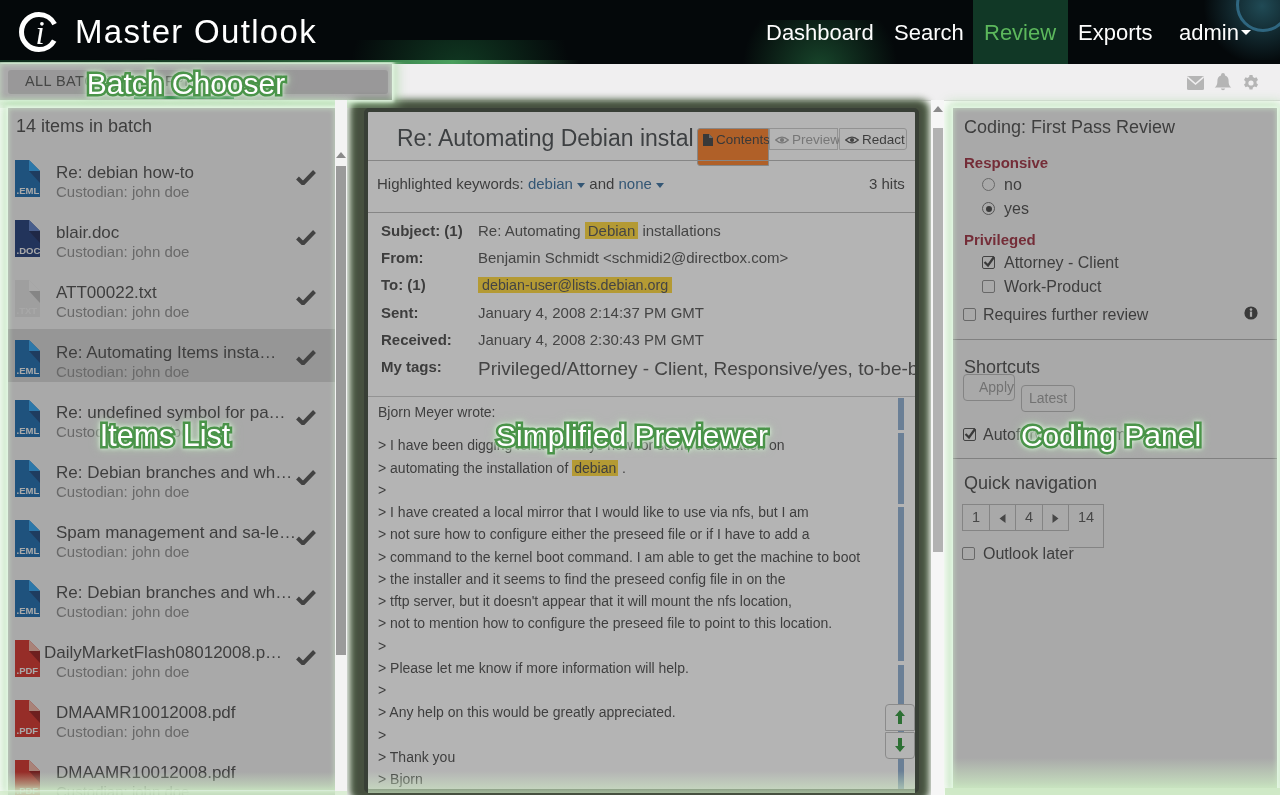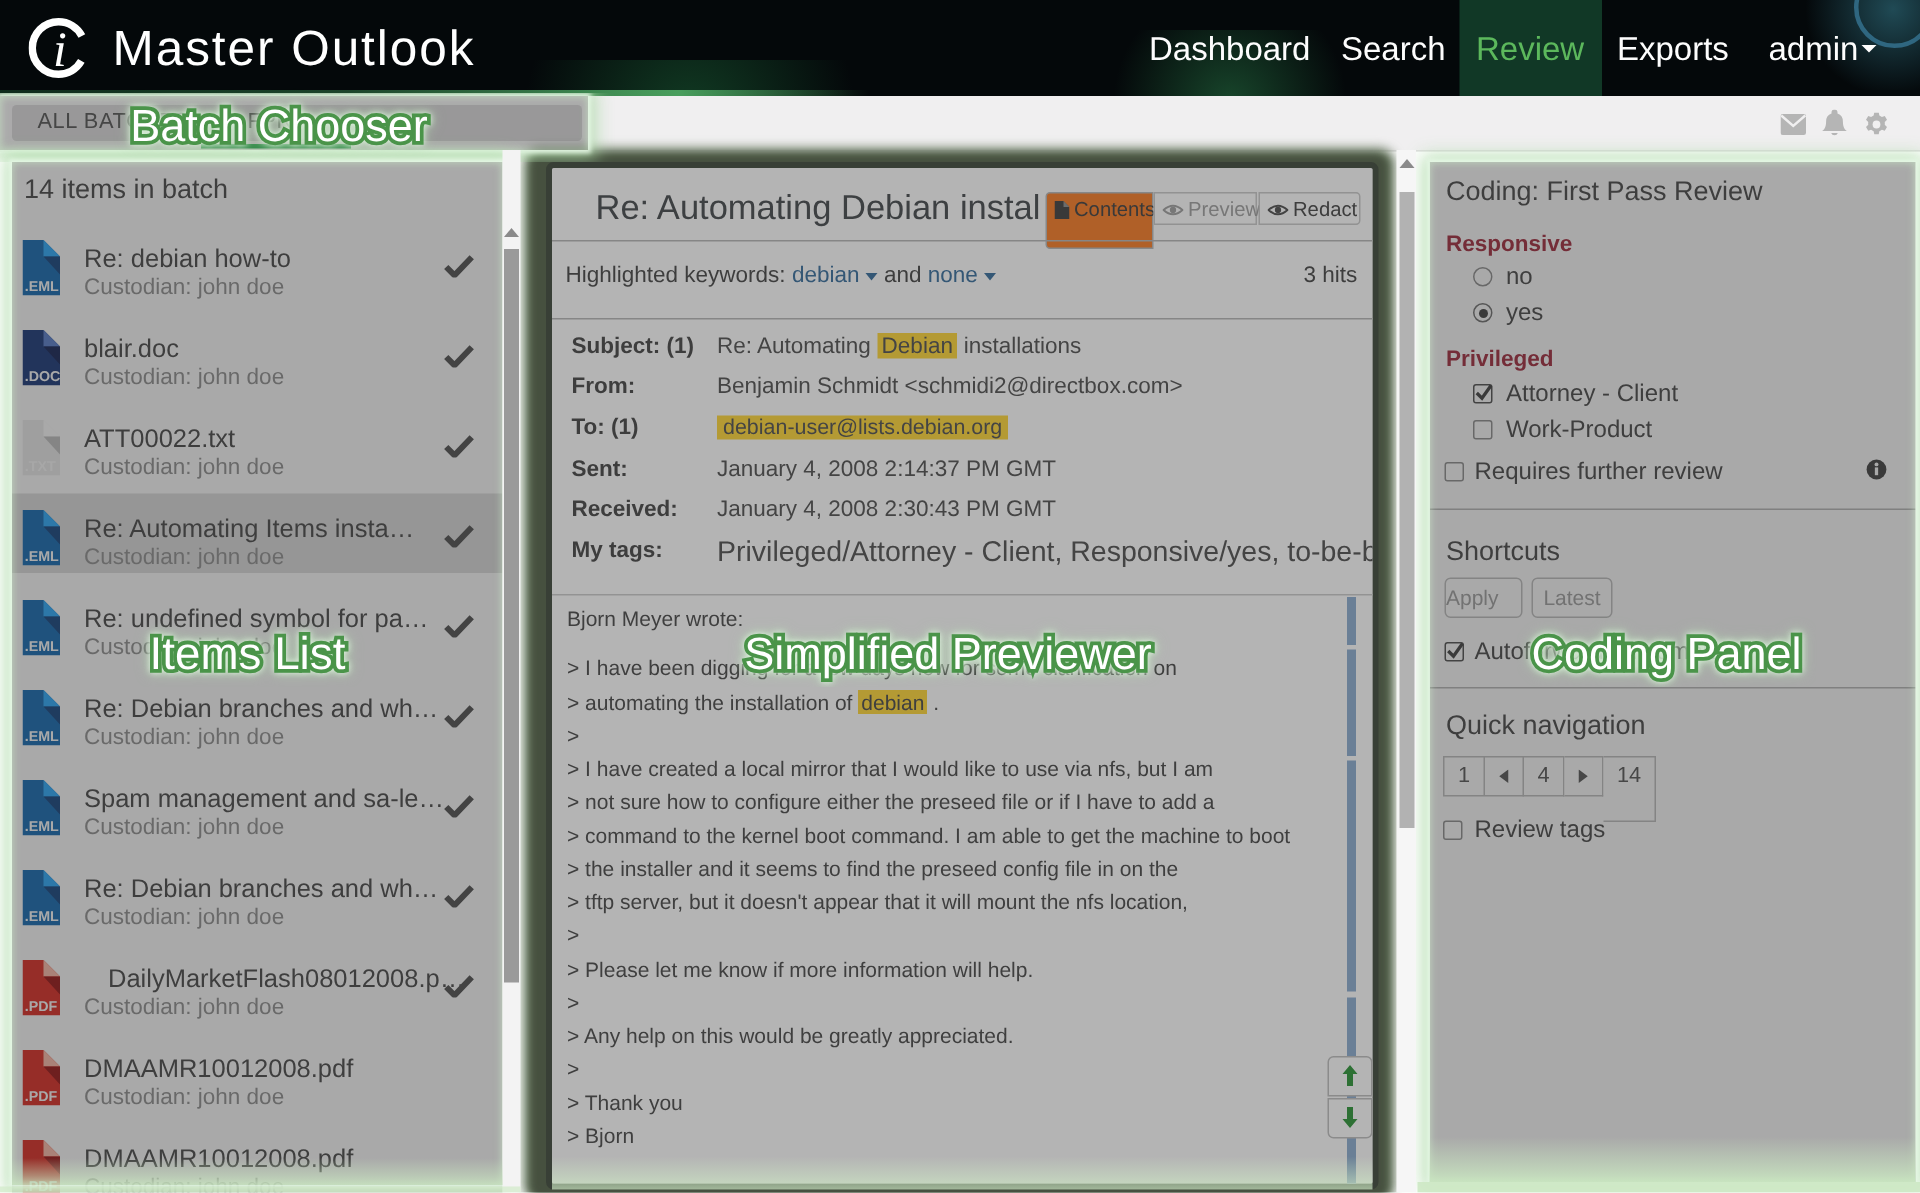--- a/index.html
+++ b/index.html
@@ -146,21 +146,21 @@
       <div class="abs" style="left:48px;top:503px;font-size:15px;color:#8a8a8a;">Custodian: john doe</div>
       <svg class="abs" style="left:288px;top:490px" width="20" height="15" viewBox="0 0 20 15">
         <path d="M1.5 8 L7 13.5 L18.5 1.5" fill="none" stroke="#444" stroke-width="4"></path>
       </svg>
       <svg class="abs" style="left:7px;top:540px" width="25" height="37" viewBox="0 0 25 37">
    <path d="M0 0 H14 L25 11 V37 H0 Z" fill="#dc1a11"></path>
    <path d="M14 0 V11 H25 Z" fill="#ffb7a5"></path>
    <path d="M14 11 H25 V23 Z" fill="#920000"></path>
    <text x="1.5" y="34" font-size="9.5" font-weight="bold" fill="#fff" font-family="Liberation Sans">.PDF</text>
       </svg>
-      <div class="abs" style="left:64px;top:543px;font-size:17px;color:#3a3a3a;white-space:nowrap;">DailyMarketFlash08012008.p…</div>
+      <div class="abs" style="left:36px;top:543px;font-size:17px;color:#3a3a3a;white-space:nowrap;">DailyMarketFlash08012008.p…</div>
       <div class="abs" style="left:48px;top:563px;font-size:15px;color:#8a8a8a;">Custodian: john doe</div>
       <svg class="abs" style="left:288px;top:550px" width="20" height="15" viewBox="0 0 20 15">
         <path d="M1.5 8 L7 13.5 L18.5 1.5" fill="none" stroke="#444" stroke-width="4"></path>
       </svg>
       <svg class="abs" style="left:7px;top:600px" width="25" height="37" viewBox="0 0 25 37">
    <path d="M0 0 H14 L25 11 V37 H0 Z" fill="#dc1a11"></path>
    <path d="M14 0 V11 H25 Z" fill="#ffb7a5"></path>
    <path d="M14 11 H25 V23 Z" fill="#920000"></path>
    <text x="1.5" y="34" font-size="9.5" font-weight="bold" fill="#fff" font-family="Liberation Sans">.PDF</text>
       </svg>
@@ -233,20 +233,21 @@
       <div>Bjorn Meyer wrote:</div>
       <div style="height:11px"></div>
       <div>&gt; I have been digging for a few days now for some clarification on</div>
       <div>&gt; automating the installation of <span style="background:#ffd42a;padding:0 2px;">debian</span> .</div>
       <div>&gt;</div>
       <div>&gt; I have created a local mirror that I would like to use via nfs, but I am</div>
       <div>&gt; not sure how to configure either the preseed file or if I have to add a</div>
       <div>&gt; command to the kernel boot command. I am able to get the machine to boot</div>
       <div>&gt; the installer and it seems to find the preseed config file in on the</div>
       <div>&gt; tftp server, but it doesn't appear that it will mount the nfs location,</div>
+      <div>&gt; not to mention how to configure the preseed file to point to this location.</div>
       <div>&gt;</div>
       <div>&gt; Please let me know if more information will help.</div>
       <div>&gt;</div>
       <div>&gt; Any help on this would be greatly appreciated.</div>
       <div>&gt;</div>
       <div>&gt; Thank you</div>
       <div>&gt; Bjorn</div>
     </div>
 
   <div class="abs" style="left:530px;top:286px;width:6px;height:399px;background:#84a7cd;"></div>
@@ -287,21 +288,21 @@
   <span class="abs" style="left:51px;top:170px;font-size:16px;color:#3a3a3a;">Work-Product</span>
   <div class="abs" style="left:10px;top:200px;width:13px;height:13px;border:1.5px solid #888;border-radius:2px;background:#fff;box-sizing:border-box;"></div>
   <span class="abs" style="left:30px;top:198px;font-size:16px;color:#3a3a3a;">Requires further review</span>
   <svg class="abs" style="left:291px;top:198px;" width="14" height="14" viewBox="0 0 14 14">
       <circle cx="7" cy="7" r="6.6" fill="#333"></circle>
       <rect x="5.9" y="5.6" width="2.2" height="5.2" fill="#fff"></rect>
       <circle cx="7" cy="3.6" r="1.3" fill="#fff"></circle>
     </svg>
   <div class="abs" style="left:0;top:231px;width:324px;height:1px;background:#b3b3b3;"></div>
   <div class="abs" style="left:11px;top:249px;font-size:18px;color:#3a3a3a;">Shortcuts</div>
-  <div class="abs" style="left:10px;top:277px;width:52px;height:27px;background:#fff;border:1px solid #bbb;border-radius:4px;box-sizing:border-box;text-align:left;line-height:25px;font-size:14px;color:#9a9a9a;">Apply</div>
+  <div class="abs" style="left:10px;top:266px;width:52px;height:27px;background:#fff;border:1px solid #bbb;border-radius:4px;box-sizing:border-box;text-align:right;line-height:25px;font-size:14px;color:#9a9a9a;">Apply</div>
   <div class="abs" style="left:68px;top:277px;width:54px;height:27px;background:#fff;border:1px solid #bbb;border-radius:4px;box-sizing:border-box;text-align:center;line-height:25px;font-size:14px;color:#9a9a9a;">Latest</div>
   <div class="abs" style="left:10px;top:320px;width:13px;height:13px;border:1.5px solid #444;border-radius:2px;background:#fff;box-sizing:border-box;">
     <svg class="abs" style="left:0px;top:-2px;overflow:visible;" width="12" height="12" viewBox="0 0 12 12">
         <path d="M1.5 7 L5 10.5 L11 2" fill="none" stroke="#333" stroke-width="2.2"></path>
       </svg>
   </div>
   <span class="abs" style="left:30px;top:318px;font-size:16px;color:#3a3a3a;">Autoforward on complete</span>
   <div class="abs" style="left:0;top:350px;width:324px;height:1px;background:#b3b3b3;"></div>
   <div class="abs" style="left:11px;top:365px;font-size:18px;color:#3a3a3a;">Quick navigation</div>
   <div id="pager">
@@ -309,21 +310,21 @@
       <div class="abs" style="left:37px;top:396px;width:26px;height:27px;border:1px solid #bbb;border-left:0px solid #bbb;background:#fff;box-sizing:border-box;text-align:center;line-height:24px;font-size:14.5px;color:#4a4a4a;"><svg width="7" height="9" viewBox="0 0 7 9" style="vertical-align:middle">
           <path d="M6.5 0 V9 L0.5 4.5 Z" fill="#4a4a4a"></path>
         </svg></div>
       <div class="abs" style="left:63px;top:396px;width:27px;height:27px;border:1px solid #bbb;border-left:0px solid #bbb;background:#fff;box-sizing:border-box;text-align:center;line-height:24px;font-size:14.5px;color:#4a4a4a;">4</div>
       <div class="abs" style="left:90px;top:396px;width:26px;height:27px;border:1px solid #bbb;border-left:0px solid #bbb;background:#fff;box-sizing:border-box;text-align:center;line-height:24px;font-size:14.5px;color:#4a4a4a;"><svg width="7" height="9" viewBox="0 0 7 9" style="vertical-align:middle">
           <path d="M0.5 0 V9 L6.5 4.5 Z" fill="#4a4a4a"></path>
         </svg></div>
       <div class="abs" style="left:116px;top:396px;width:35px;height:44px;border:1px solid #bbb;border-left:0px solid #bbb;background:#fff;box-sizing:border-box;text-align:center;line-height:24px;font-size:14.5px;color:#4a4a4a;">14</div>
     </div>
   <div class="abs" style="left:9px;top:439px;width:13px;height:13px;border:1.5px solid #888;border-radius:2px;background:#fff;box-sizing:border-box;"></div>
-  <span class="abs" style="left:30px;top:437px;font-size:16px;color:#3a3a3a;">Review tags</span>
+  <span class="abs" style="left:30px;top:437px;font-size:16px;color:#3a3a3a;">Outlook later</span>
 </div>
 
 <div class="abs veil" style="left:0;top:64px;width:392px;height:36px;background:rgba(68,68,68,.40);"></div>
 <div class="abs veil" style="left:8px;top:108px;width:327px;height:687px;background:rgba(68,68,68,.46);"></div>
 <div class="abs veil" style="left:368px;top:112px;width:547px;height:677px;background:rgba(68,68,68,.40);"></div>
 <div class="abs veil" style="left:953px;top:108px;width:324px;height:680px;background:rgba(68,68,68,.46);"></div>
 
 <div class="abs" style="left:0;top:62px;width:410px;height:46px;overflow:hidden;">
     <div class="abs glow" style="left:0;top:2px;width:392px;height:36px;"></div>
   </div>

